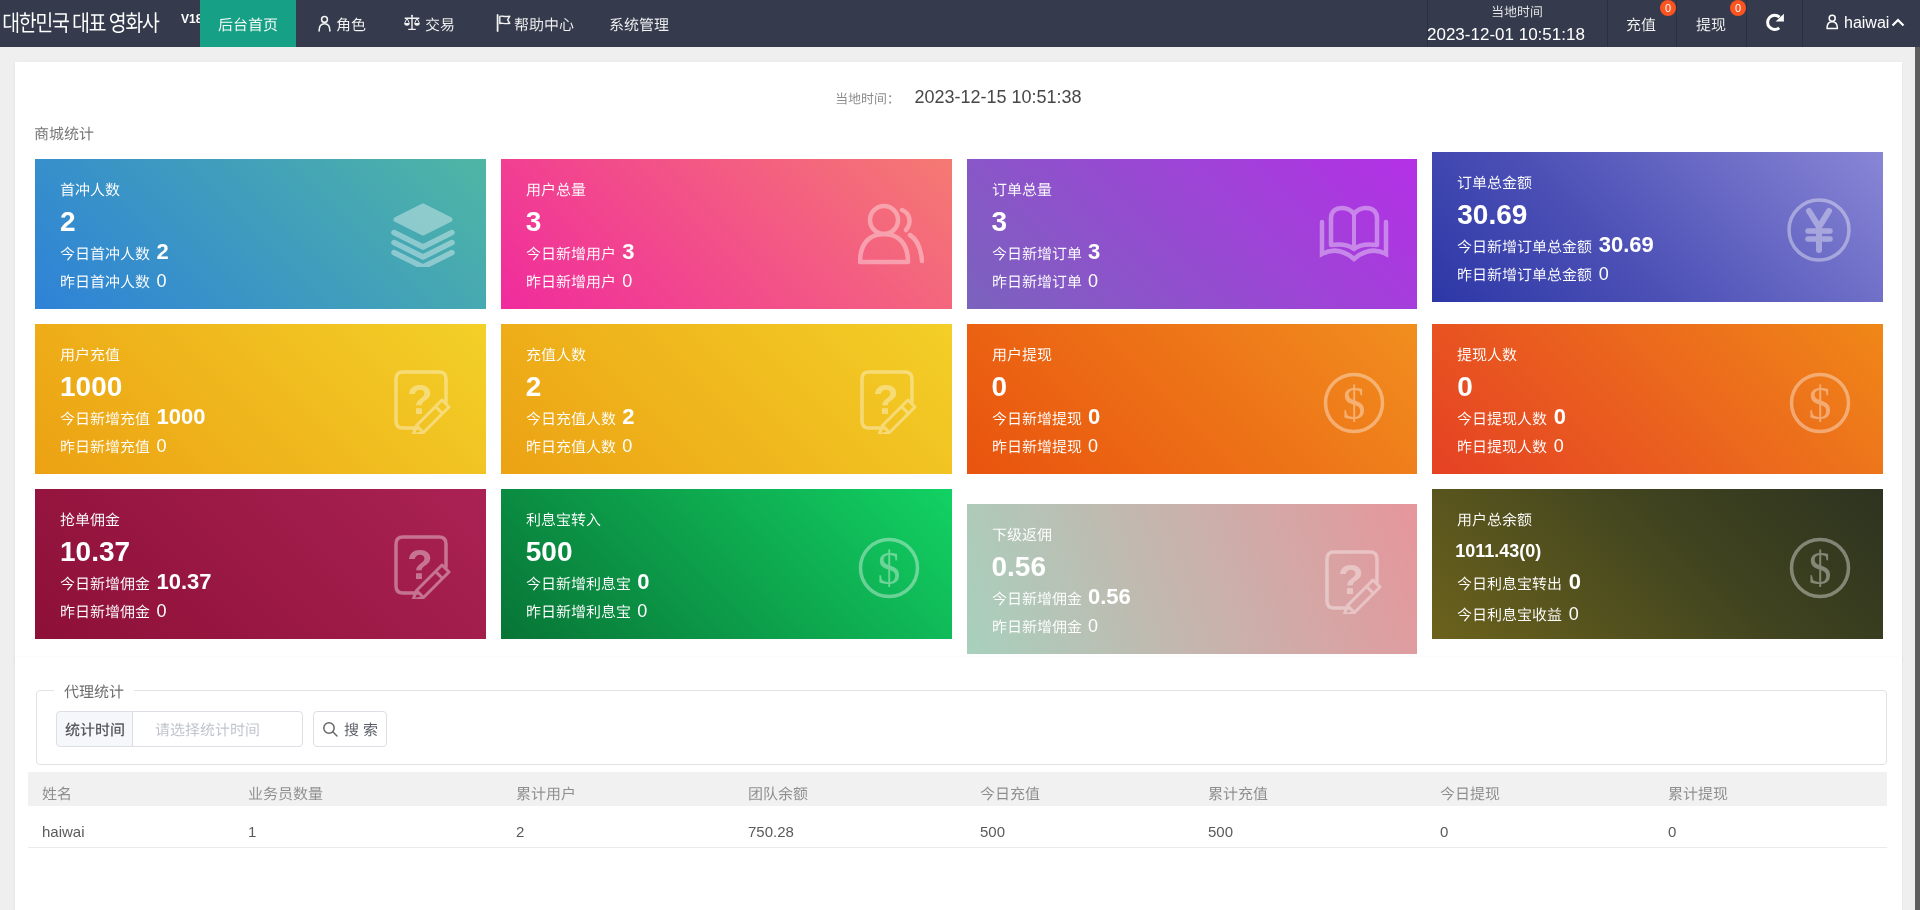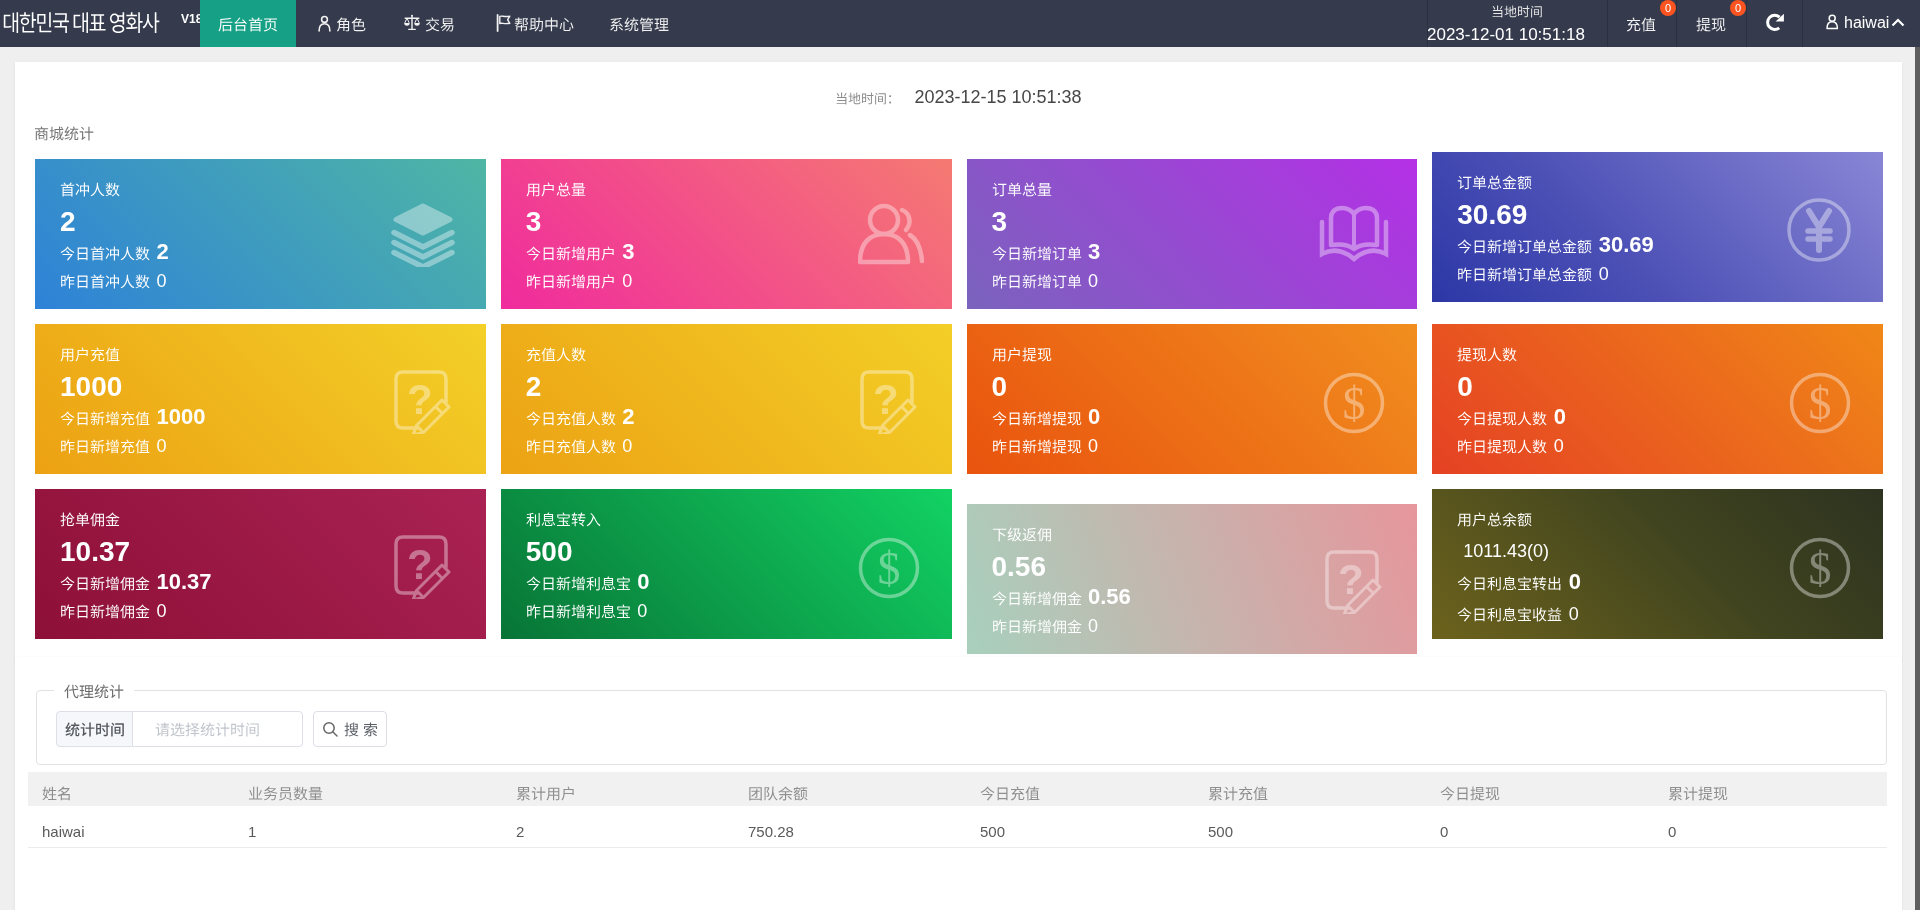--- a/index.html
+++ b/index.html
@@ -11,21 +11,21 @@
 .navtime{color:#fff;font-size:17px}
 .badge{position:absolute;top:0;width:16px;height:16px;border-radius:8px;background:#fb5420;color:#fff;font-size:11px;text-align:center;line-height:16px}
 .admintext{color:#fff;font-size:16px}
 .panel{position:absolute;left:15px;width:1887px;background:#fff;box-shadow:0 1px 3px rgba(0,0,0,0.08)}
 .timerow{position:absolute;left:0;top:26px;width:100%;text-align:center;line-height:18px}
 .timerow svg{vertical-align:baseline}
 .tval{color:#474747;font-size:18px;margin-left:14px}
 .card{position:absolute;width:450.75px;height:150px;color:#fff}
 .card .ct{position:absolute;left:25px;top:22px}
 .card .cn{position:absolute;left:25px;top:49px;font-size:28px;font-weight:bold;line-height:28px}
-.card .cns{position:absolute;left:31px;top:53px;font-size:18px;font-weight:normal;line-height:18px}
+.card .cns{position:absolute;left:23px;top:53px;font-size:18px;font-weight:bold;line-height:18px}
 .card .c3{position:absolute;left:25px;top:85px;line-height:16px;font-size:16px}
 .card .c3 b{font-size:22px;font-weight:bold;margin-left:2px}
 .card .c4{position:absolute;left:25px;top:114px;line-height:16px;font-size:16px}
 .card .c4 span{font-size:18px;margin-left:2px}
 .card svg{vertical-align:baseline}
 .bigic{position:absolute}
 .fieldset{position:absolute;left:21px;top:33px;width:1851px;height:75px;border:1px solid #e2e2e2;border-radius:4px}
 .legend{background:#fff;padding:0 10px}
 .prepend{left:41px;top:54px;width:77px;height:36px;background:#f5f7fa;border:1px solid #dcdfe6;border-radius:4px 0 0 4px;text-align:center;line-height:34px}
 .prepend svg{vertical-align:middle;margin-top:-2px}

